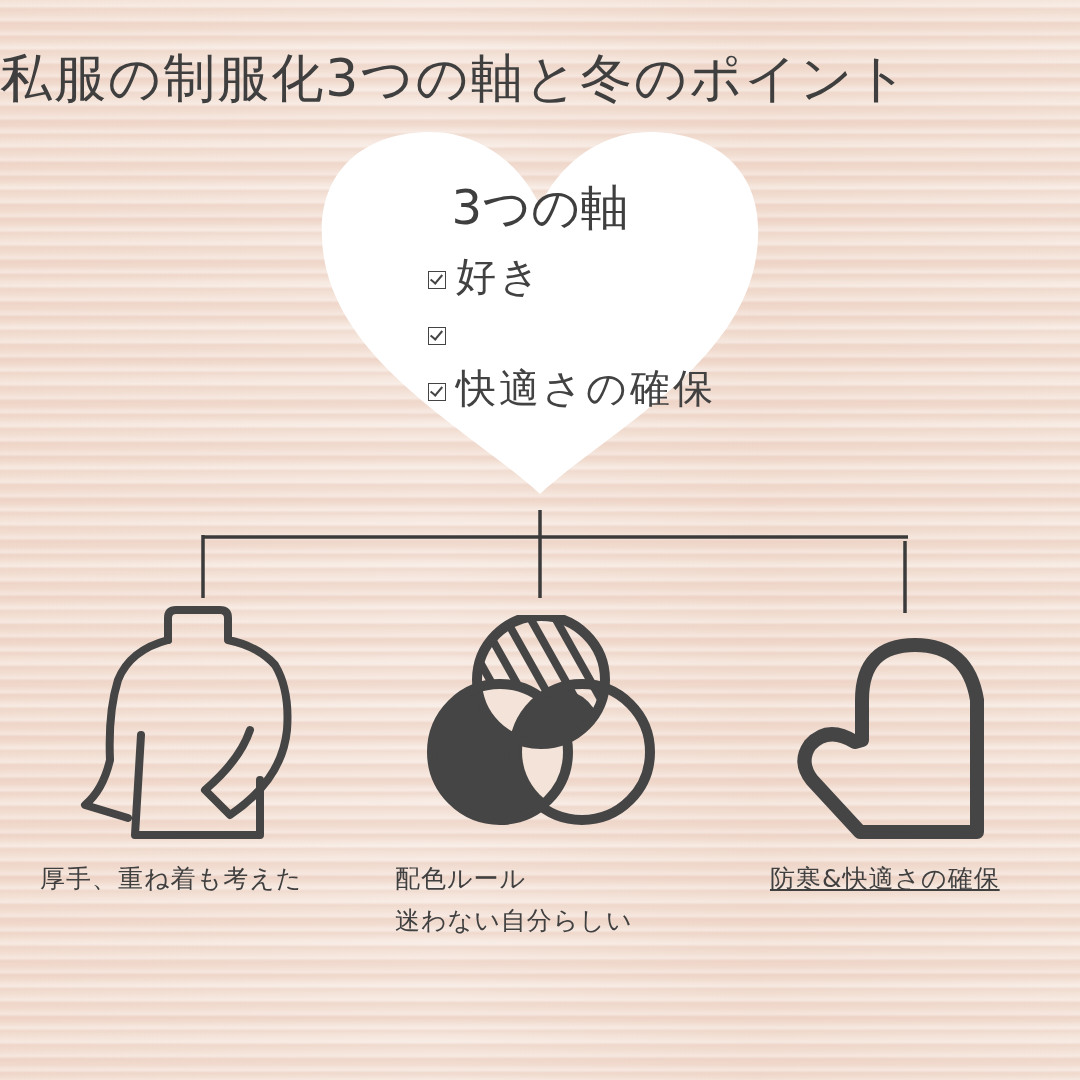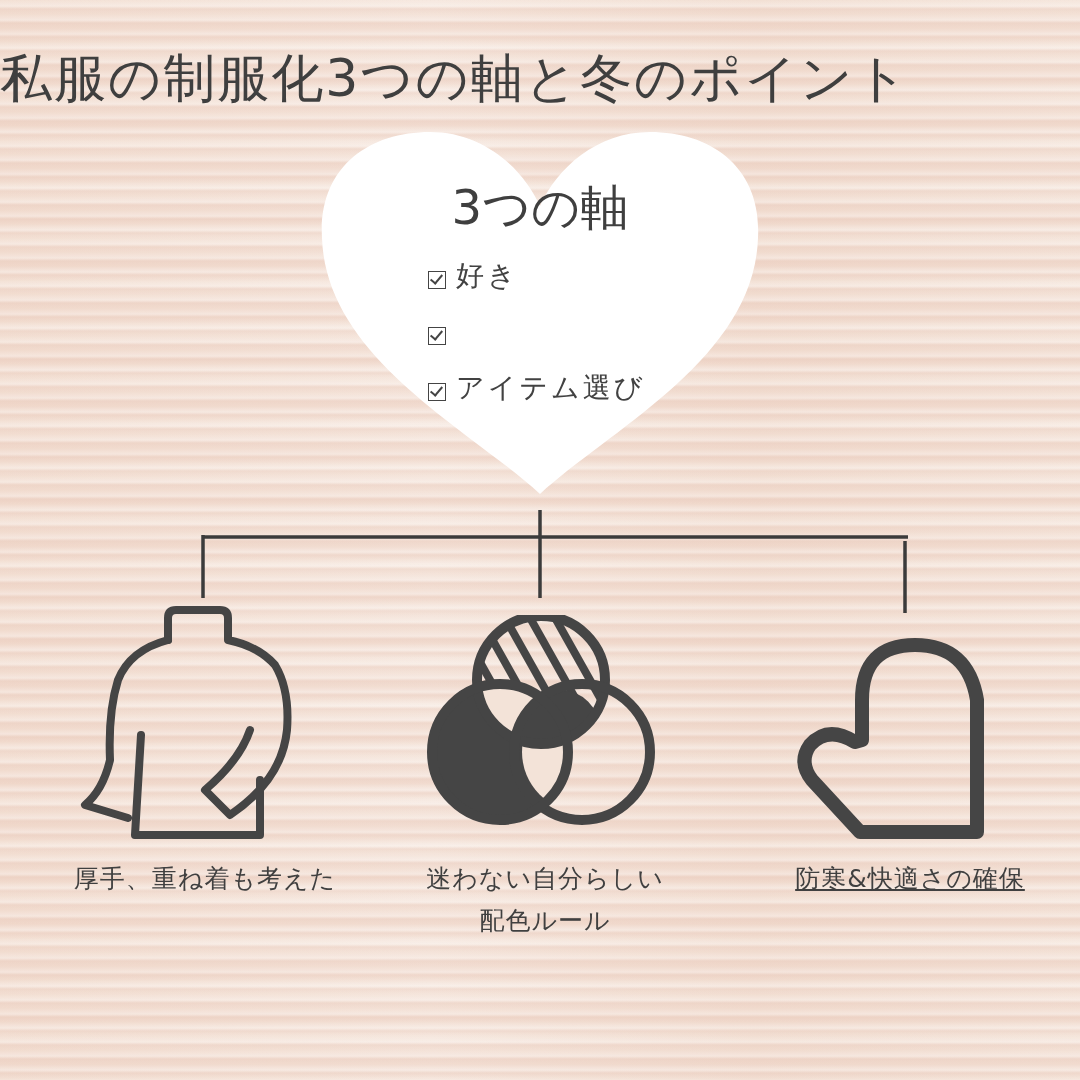--- a/index.html
+++ b/index.html
@@ -18,33 +18,33 @@
       font-size: 52px; letter-spacing: 2px; font-weight: normal;
       color: #3f3f3f;
     }
     .heart { position: absolute; left: 318px; top: 128px; width: 444px; height: 370px; }
     .heart svg { width: 100%; height: 100%; display: block; }
     .heart-title {
       position: absolute; left: 0; width: 1080px; top: 176px;
       text-align: center; font-size: 48px; color: #3f3f3f;
     }
     .checklist { position: absolute; left: 428px; top: 248px; margin: 0; padding: 0; list-style: none; }
-    .checklist li { display: flex; align-items: center; height: 56px; font-size: 28px; letter-spacing: 3px; }
+    .checklist li { display: flex; align-items: center; height: 56px; font-size: 40px; letter-spacing: 3px; }
     .checkbox {
       display: inline-block; width: 18px; height: 18px; border: 1.5px solid #444;
       margin-right: 10px; position: relative; top: 4px; box-sizing: border-box;
     }
     .checkbox::after {
       content: ""; position: absolute; left: 4px; top: 0px; width: 5px; height: 10px;
       border-right: 2px solid #444; border-bottom: 2px solid #444; transform: rotate(40deg);
     }
     .connector { position: absolute; left: 0; top: 0; width: 1080px; height: 1080px; pointer-events: none; }
     .icon { position: absolute; }
     .caption {
-      position: absolute; text-align: center; font-size: 25px; line-height: 42px; color: #404040;
+      position: absolute; text-align: left; font-size: 25px; line-height: 42px; color: #404040;
       letter-spacing: 1px;
     }
   </style>
 </head>
 <body>
 
 <div class="title">私服の制服化3つの軸と冬のポイント</div>
 
 <div class="heart">
   <svg viewBox="0 0 444 370">
@@ -57,21 +57,21 @@
 <ul class="checklist">
   <li>
     <span class="checkbox"></span>
     <span>好き</span>
   </li>
   <li>
     <span class="checkbox"></span>
   </li>
   <li>
     <span class="checkbox"></span>
-    <span>アイテム選び</span>
+    <span>快適さの確保</span>
   </li>
 </ul>
 
 <svg class="connector" viewBox="0 0 1080 1080">
   <g stroke="#3b3b3b" stroke-width="3.5" fill="none">
     <line x1="203" y1="537" x2="908" y2="537"></line>
     <line x1="203" y1="535" x2="203" y2="598"></line>
     <line x1="540" y1="510" x2="540" y2="598"></line>
     <line x1="905" y1="541" x2="905" y2="613"></line>
   </g>
@@ -126,19 +126,19 @@
 
 <svg class="icon" style="left:795px; top:635px; width:190px; height:205px;" viewBox="795 635 190 205">
   <path d="M862 740 L862 700 Q862 645 915 645 Q968 645 977 700 L977 832 L860 832 L812 780 Q798 762 810 745 Q828 725 855 742 Z" fill="none" stroke="#454545" stroke-width="14" stroke-linejoin="round"></path>
 </svg>
 
 <div class="caption" style="left:40px; width:330px; top:858px;">
   <div>厚手、重ね着も考えた</div>
 </div>
 
 <div class="caption" style="left:395px; width:300px; top:858px;">
+  <div>配色ルール</div>
   <div>迷わない自分らしい</div>
-  <div>配色ルール</div>
 </div>
 
 <div class="caption" style="left:770px; width:280px; top:858px;text-decoration:underline;">
   <div>防寒&amp;快適さの確保</div>
 </div>
 
 </body></html>

